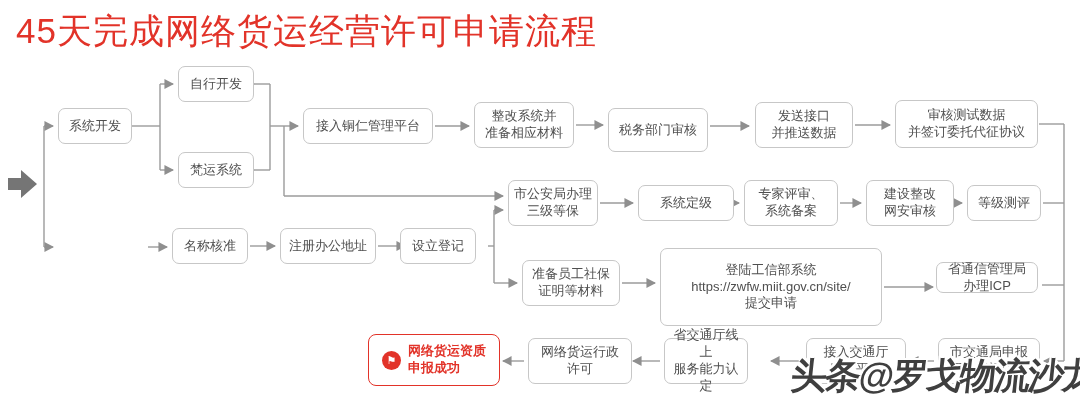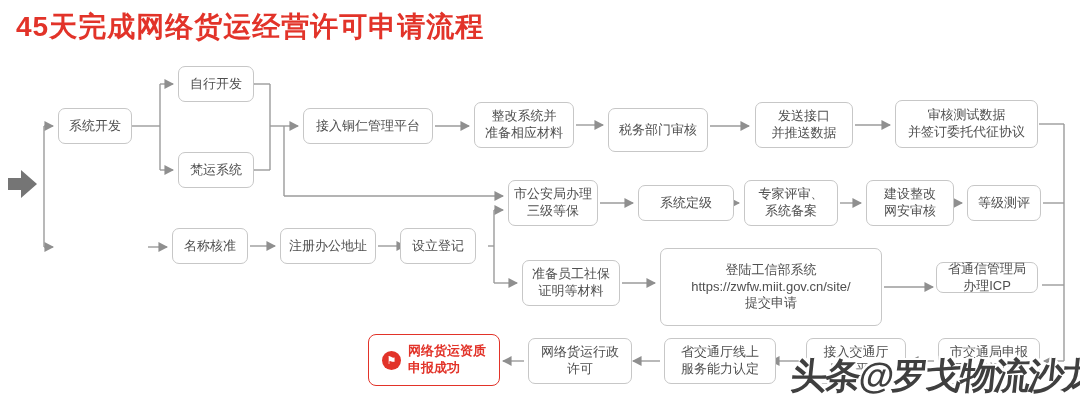--- a/index.html
+++ b/index.html
@@ -2,21 +2,21 @@
 <html><head>
 <meta charset="utf-8">
 <style>
   html,body{margin:0;padding:0;background:#fff;}
   #stage{
     position:relative;width:1080px;height:403px;background:#ffffff;overflow:hidden;
     font-family:"Liberation Sans","DejaVu Sans",sans-serif;
   }
   #title{
     position:absolute;left:16px;top:8px;
-    font-size:28px;font-weight:bold;color:#e23329;letter-spacing:1px;
+    font-size:35px;font-weight:normal;color:#e23329;letter-spacing:1px;
   }
   #connectors{position:absolute;left:0;top:0;width:1080px;height:403px;}
   .node{
     position:absolute;display:flex;align-items:center;justify-content:center;
     background:#fff;border:1.3px solid #c7c7c7;border-radius:7px;
     color:#4f4f4f;font-size:13px;line-height:1.3;text-align:center;
     white-space:pre-line;box-sizing:border-box;padding:0 4px;
   }
   .node.red{
     border:1.5px solid #e23329;border-radius:8px;color:#e23329;font-weight:bold;
@@ -121,21 +121,21 @@
   <div class="node" style="left:660px;top:248px;width:222px;height:78px">登陆工信部系统
 https://zwfw.miit.gov.cn/site/
 提交申请</div>
   <div class="node" style="left:936px;top:262px;width:102px;height:31px">省通信管理局
 办理ICP</div>
 
   <div class="node" style="left:938px;top:338px;width:102px;height:46px">市交通局申报
 网络货运资质</div>
   <div class="node" style="left:806px;top:338px;width:100px;height:46px">接入交通厅
 监管平台</div>
-  <div class="node" style="left:664px;top:338px;width:112px;height:46px">省交通厅线上
+  <div class="node" style="left:664px;top:338px;width:84px;height:46px">省交通厅线上
 服务能力认定</div>
   <div class="node" style="left:528px;top:338px;width:104px;height:46px">网络货运行政
 许可</div>
 
   <div class="node red" style="left:368px;top:334px;width:132px;height:52px">
     <span class="flag-icon">⚑</span>
     <span>网络货运资质
 申报成功</span>
   </div>
 

